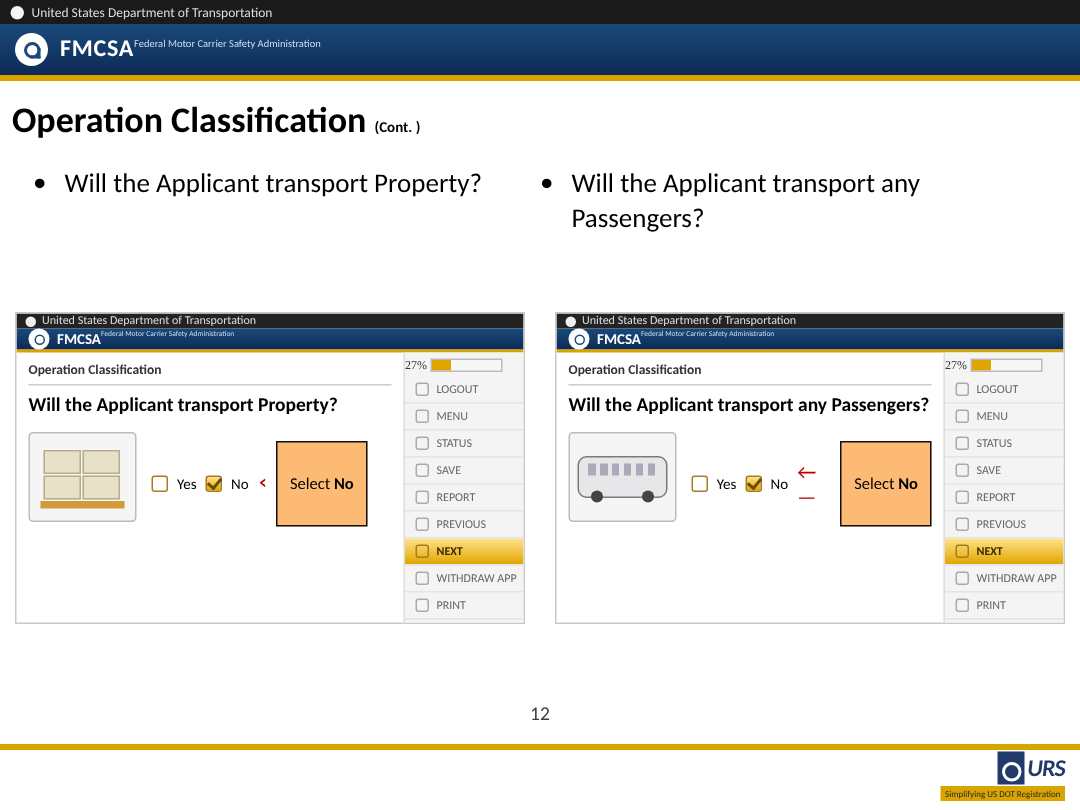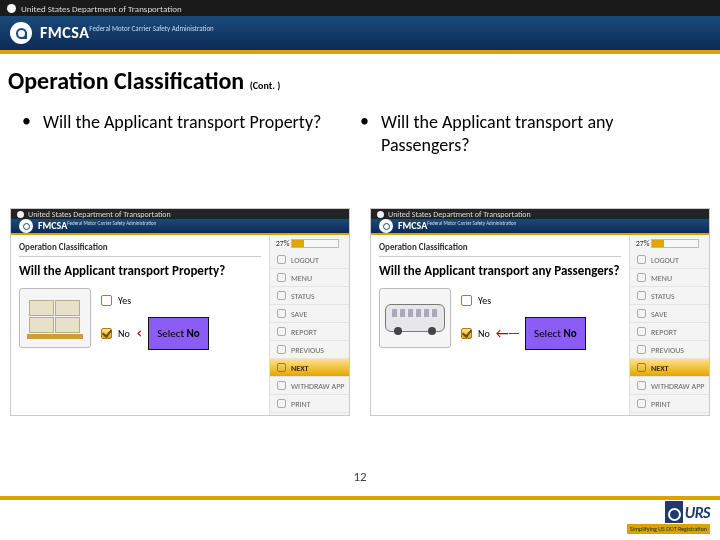--- a/index.html
+++ b/index.html
@@ -113,35 +113,35 @@
   .box{position:absolute;background:#e8e1c7;border:1px solid #b6ad8b;}
   .box.b1{left:0;top:0;width:25px;height:16px;}
   .box.b2{left:26px;top:0;width:25px;height:16px;}
   .box.b3{left:0;top:17px;width:25px;height:16px;}
   .box.b4{left:26px;top:17px;width:25px;height:16px;}
   .pallet-base{position:absolute;left:-2px;top:34px;width:56px;height:5px;background:#d49a3a;}
   .bus{width:60px;height:28px;border:1.5px solid #7a7a7a;border-radius:6px;background:#e7e7ea;position:relative;}
   .bus::before{content:"";position:absolute;left:6px;top:4px;width:46px;height:8px;background:repeating-linear-gradient(90deg,#aab 0,#aab 5px,transparent 5px,transparent 8px);}
   .bus-wheel{width:8px;height:8px;border-radius:50%;background:#444;position:absolute;bottom:-4px;}
   .bus-wheel.w1{left:8px;} .bus-wheel.w2{right:8px;}
-  .yn-col{display:flex;flex-direction:column;gap:6px;margin-top:4px;}
+  .yn-col{display:flex;flex-direction:row;gap:6px;margin-top:4px;}
   .chevred{ font-size:13px; font-weight:900; transform:scaleX(0.7);}
   .chevred.r{ color:#b00; }
   .arrow-red{ color:#b00; font-size:14px; letter-spacing:-1px; }
   .callout{
-    border:1.5px solid #111; background:#8b5cf6;
-    padding:9px 8px; font-size:11px;
+    border:1.5px solid #111; background:#fdba74;
+    padding:21px 8px; font-size:11px;
     white-space:nowrap;
   }
   .callout strong{font-weight:700;}
   .shot-side{
     width:80px; background:#f4f4f4; border-left:1px solid #ddd;
     display:flex; flex-direction:column;
   }
-  .prog{height:16px;display:flex;justify-content:center;align-items:center;padding-right:4px;font-size:8px;color:#333;}
+  .prog{height:16px;display:flex;justify-content:flex-start;align-items:center;padding-right:4px;font-size:8px;color:#333;font-family:Liberation Serif, serif;}
   .prog-bar{width:48px;height:9px;border:1px solid #bbb;background:linear-gradient(90deg,#e0a500 0,#e0a500 27%,#f7f7f7 27%);}
   .side-item{
     height:18px; display:flex; align-items:center; gap:5px;
     padding-left:7px; font-size:8px; color:#666;
     border-bottom:1px solid #e4e4e4;
   }
   .side-item.selected{ background:linear-gradient(#ffe28a,#e1a600); color:#3a2a00; font-weight:700;}
   .side-icon{width:9px;height:9px;border:1px solid #aaa;border-radius:2px;}
   .side-item.selected .side-icon{border-color:#a87a20;}
 

